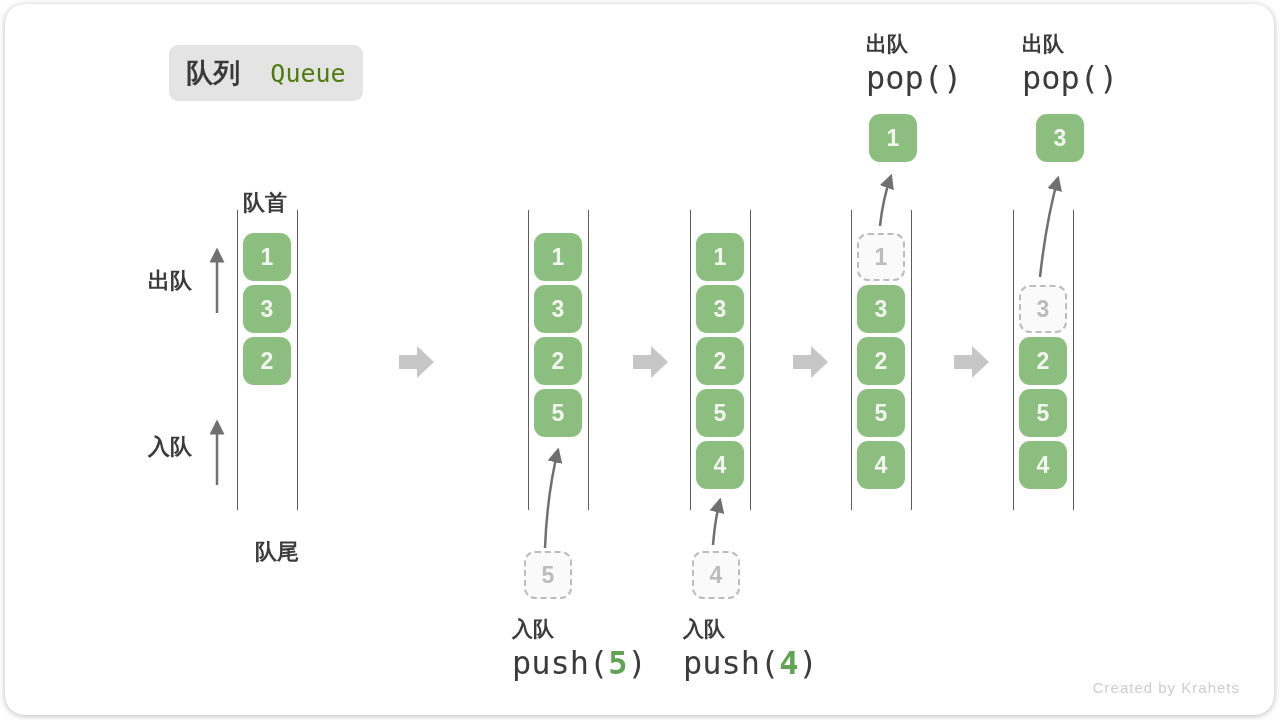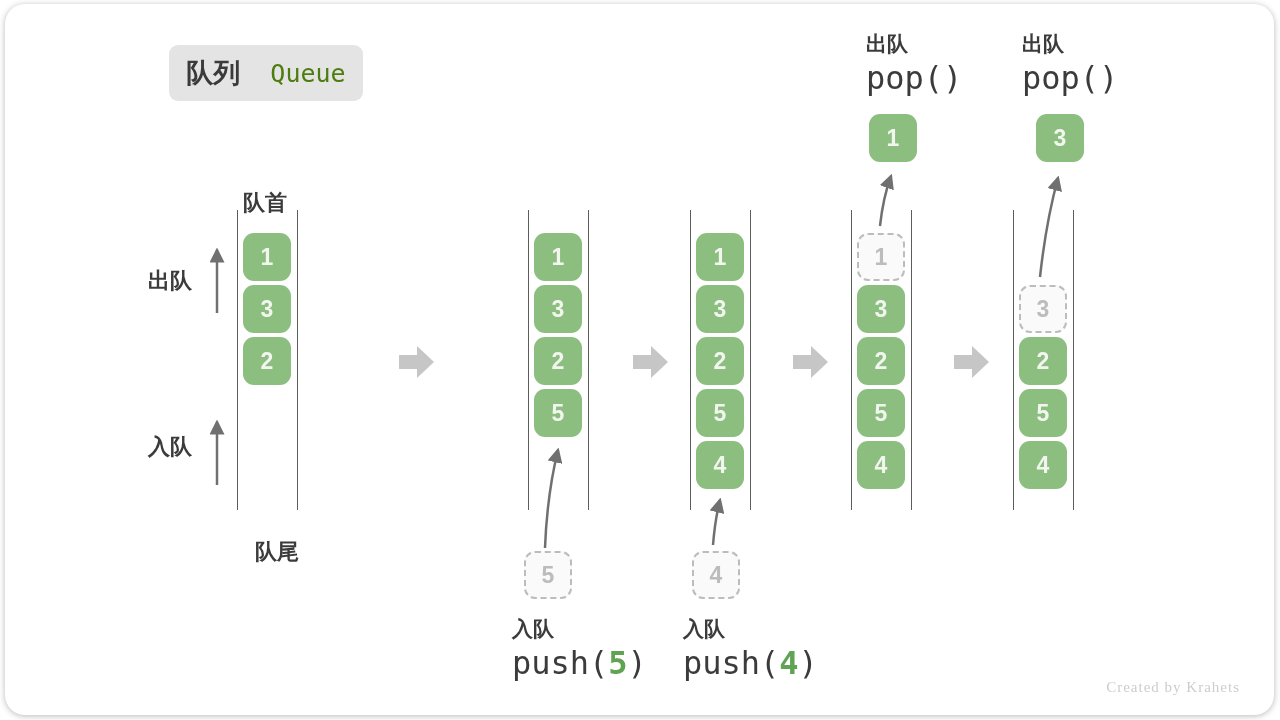--- a/index.html
+++ b/index.html
@@ -74,21 +74,21 @@
     font-family: "DejaVu Sans Mono", monospace;
     font-size: 32px; color: #3b3b3b; line-height: 36px;
   }
   .op-code .arg { color: #5fa353; font-weight: bold; }
 
   .overlay { position: absolute; left: 0; top: 0; pointer-events: none; }
 
   .watermark {
     position: absolute;
     right: 40px; bottom: 24px;
-    font-family: Liberation Serif, serif;
+    font-family: Liberation Sans, sans-serif;
     font-size: 15px; color: #cdcdcd;
     letter-spacing: 1px;
   }
 </style>
 </head>
 <body>
 
 <div class="stage">
   <div class="card"></div>
 

